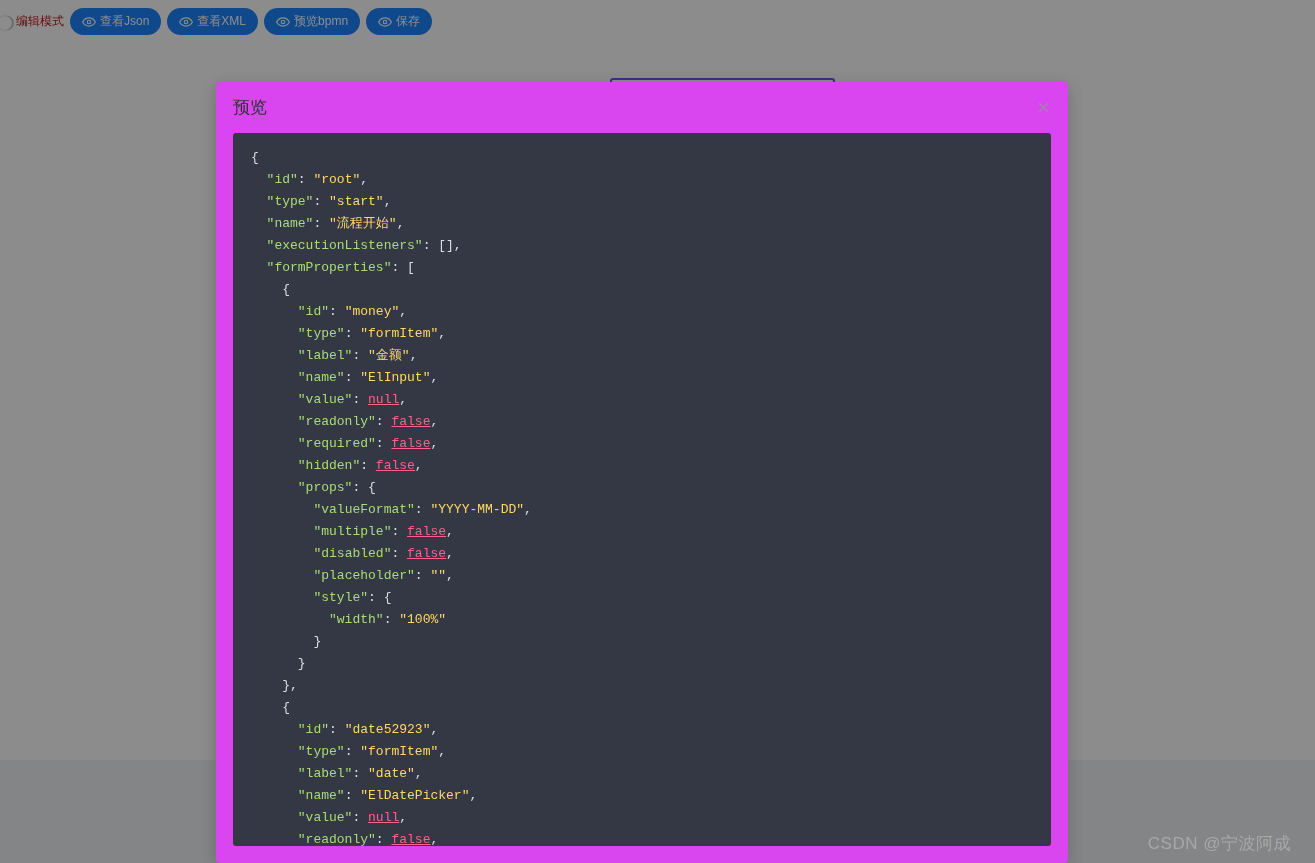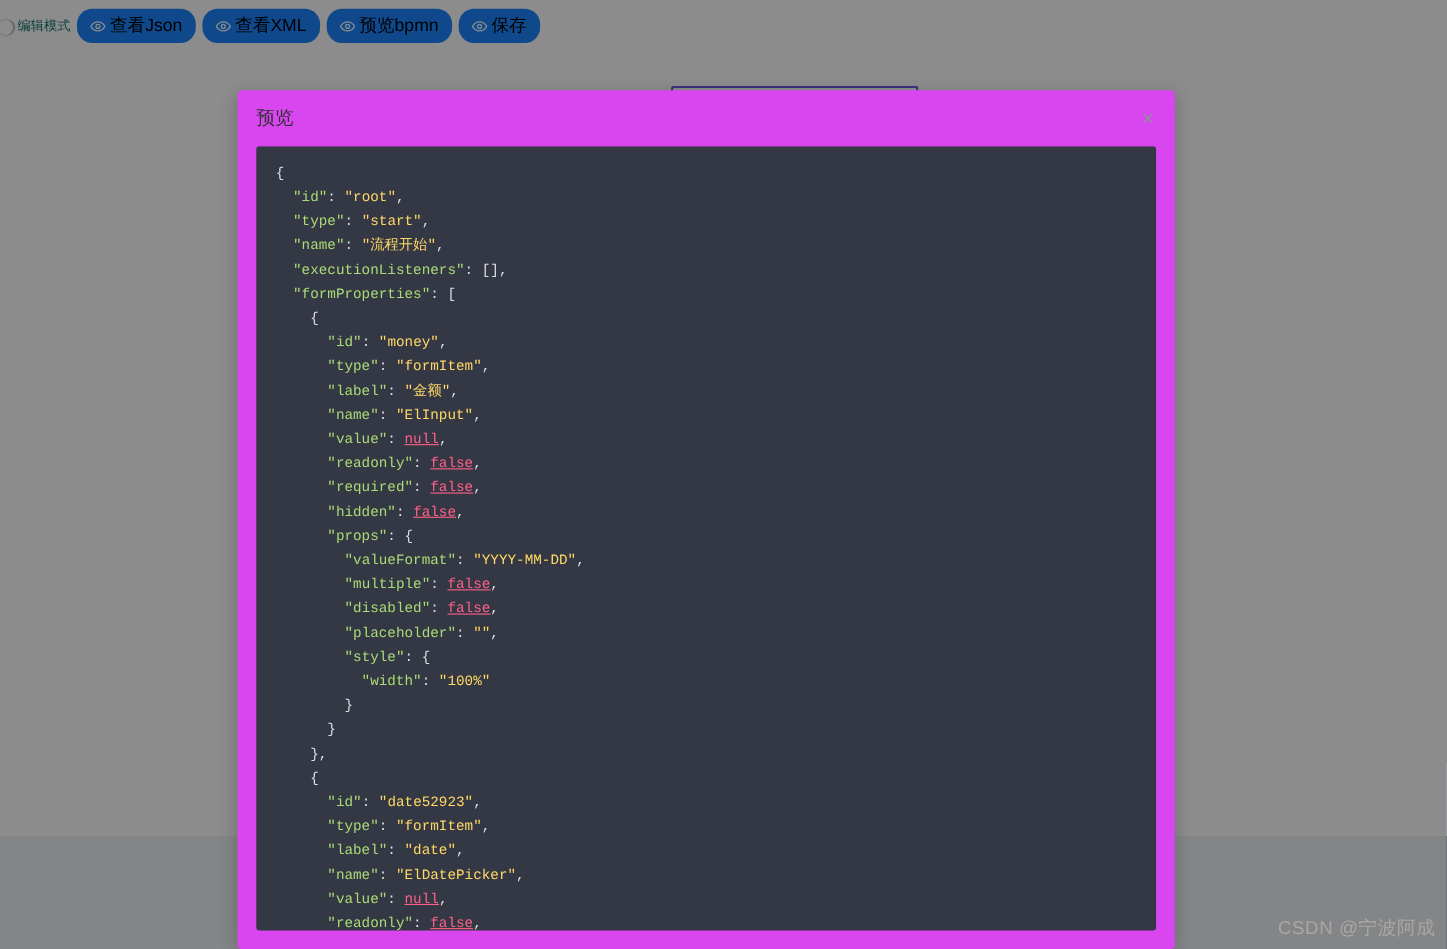--- a/index.html
+++ b/index.html
@@ -21,21 +21,21 @@
   padding: 8px 6px 6px 0;
   display: flex;
   align-items: center;
   gap: 6px;
 }
 .toggle {
   display: inline-flex;
   align-items: flex-end;
   position: relative;
   font-size: 12px;
-  color: #0f766e;
+  color: #b91c1c;
 }
 .toggle-track {
   width: 14px;
   height: 14px;
   border-radius: 7px;
   background: #ccc;
   position: relative;
   display: inline-block;
   margin-right: 2px;
 }
@@ -47,24 +47,24 @@
   box-shadow: 0 0 2px rgba(0,0,0,.3);
   position: absolute;
   left: -2px;
   top: 0;
 }
 .btn {
   display: inline-flex;
   align-items: center;
   gap: 4px;
   background: #1c84fe;
-  color: #000000;
+  color: #ffffff;
   border: none;
   border-radius: 14px;
-  font-size: 16px;
+  font-size: 12px;
   padding: 5px 12px;
   cursor: pointer;
 }
 .btn .eye {
   width: 14px;
   height: 14px;
   display: inline-flex;
   align-items: center;
   justify-content: center;
 }
@@ -147,21 +147,21 @@
   line-height: 22px;
   color: #dcdfe4;
   white-space: pre;
 }
 .k  { color: #a9dc76; }
 .s  { color: #ffd866; }
 .n  { color: #ff6188; text-decoration: underline; }
 .p  { color: #dcdfe4; }
 .watermark {
   position: absolute;
-  right: 10px;
+  right: 24px;
   bottom: 8px;
   color: rgba(180,180,180,0.75);
   font-size: 17px;
   z-index: 30;
   letter-spacing: .5px;
   font-family: "Microsoft YaHei", sans-serif;
 }
 </style>
 </head>
 <body>

